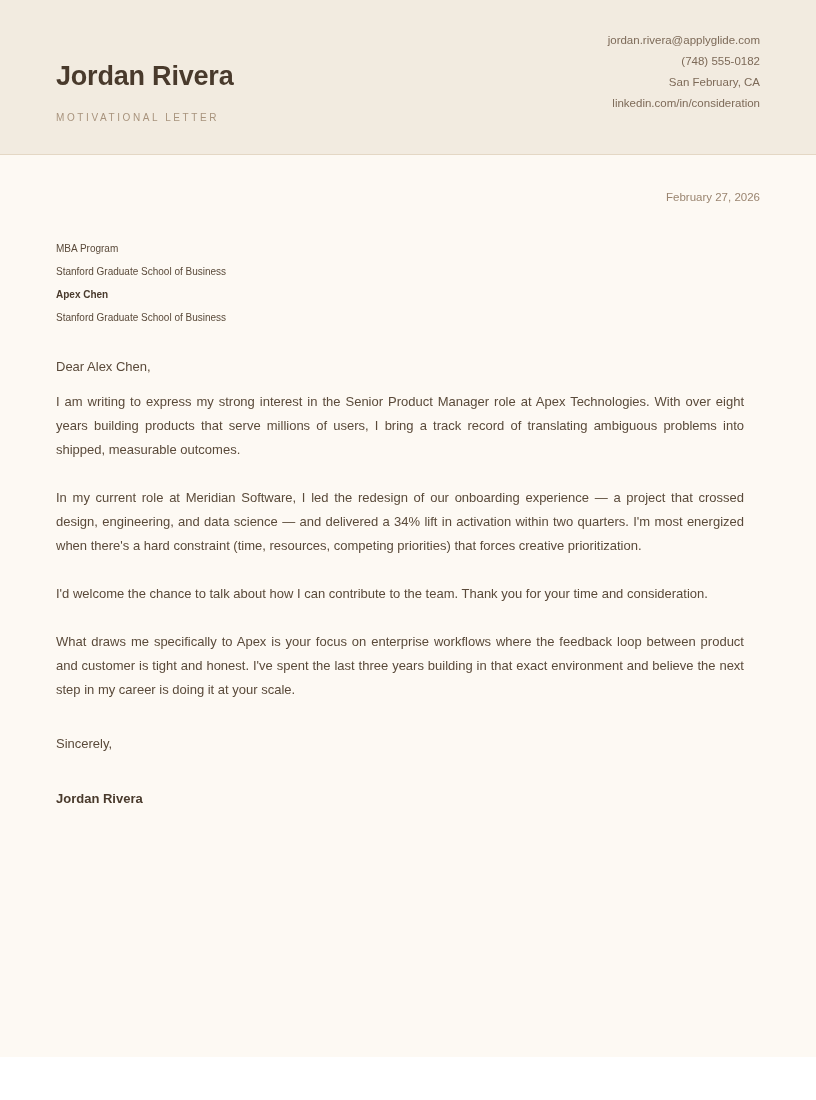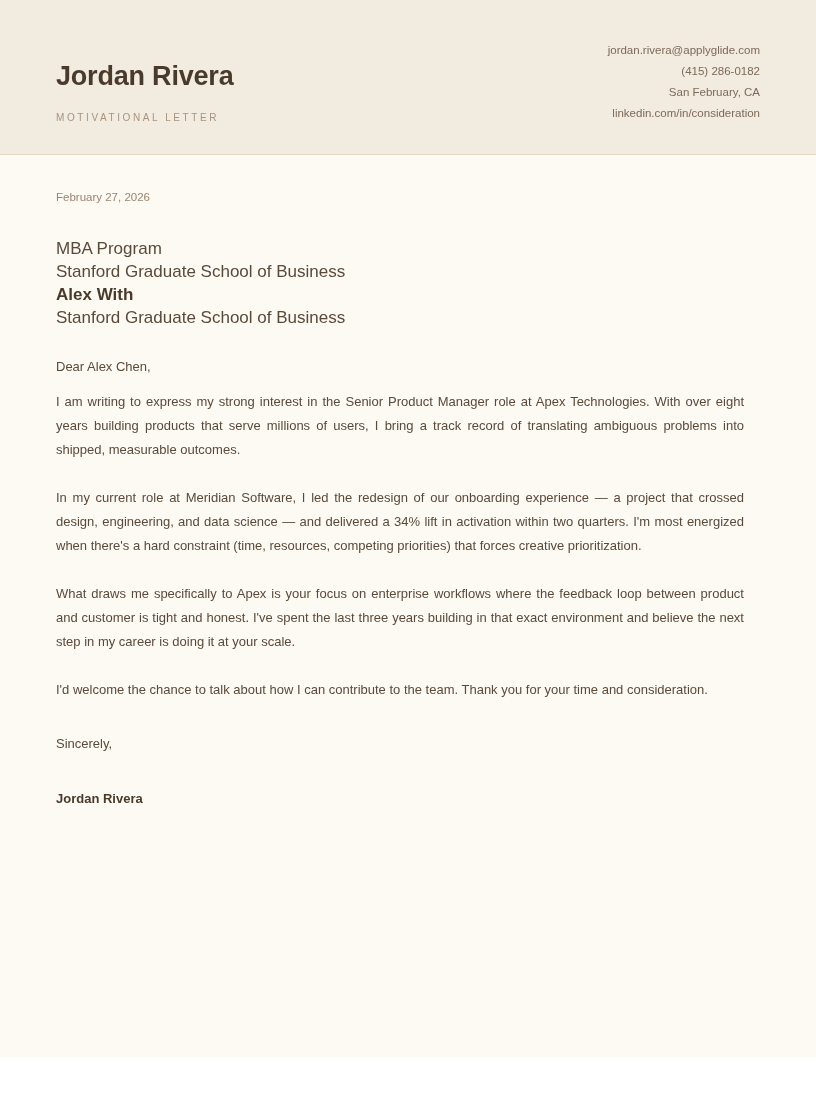--- a/index.html
+++ b/index.html
@@ -52,48 +52,49 @@
   .doc-subtitle {
     margin: 20px 0 0 0;
     font-size: 10px;
     letter-spacing: 2.6px;
     color: #a8937d;
     text-transform: uppercase;
     font-weight: normal;
   }
 
   .contact-block {
-    padding-top: 40px;
+    padding-top: 30px;
     text-align: right;
   }
 
   .contact-line {
     font-size: 11.5px;
     color: #7d6a58;
     line-height: 21px;
     white-space: nowrap;
   }
 
   
   .letter-body {
     padding: 36px 56px 0 56px;
   }
 
   .letter-date {
     font-size: 11.5px;
     color: #9a8570;
     margin-bottom: 34px;
+    text-align: right;
   }
 
   .recipient-block {
     margin-bottom: 30px;
   }
 
   .recipient-line {
-    font-size: 17px;
+    font-size: 10px;
     color: #5a4a3a;
     line-height: 23px;
   }
 
   .recipient-line.is-emphasis {
     font-weight: bold;
     color: #493a2c;
   }
 
   .salutation {
@@ -129,43 +130,43 @@
 <div class="page">
 
   <header class="letter-header">
     <div class="identity">
       <h1 class="name-heading">Jordan Rivera</h1>
       <div class="doc-subtitle">MOTIVATIONAL LETTER</div>
     </div>
 
     <div class="contact-block">
       <div class="contact-line">jordan.rivera@applyglide.com</div>
-      <div class="contact-line">(415) 286-0182</div>
+      <div class="contact-line">(748) 555-0182</div>
       <div class="contact-line">San February, CA</div>
       <div class="contact-line">linkedin.com/in/consideration</div>
     </div>
   </header>
 
   <main class="letter-body">
 
     <div class="letter-date">February 27, 2026</div>
 
     <div class="recipient-block">
       <div class="recipient-line">MBA Program</div>
       <div class="recipient-line">Stanford Graduate School of Business</div>
-      <div class="recipient-line is-emphasis">Alex With</div>
+      <div class="recipient-line is-emphasis">Apex Chen</div>
       <div class="recipient-line">Stanford Graduate School of Business</div>
     </div>
 
     <div class="salutation">Dear Alex Chen,</div>
 
     <p class="letter-paragraph">I am writing to express my strong interest in the Senior Product Manager role at Apex Technologies. With over eight years building products that serve millions of users, I bring a track record of translating ambiguous problems into shipped, measurable outcomes.</p>
     <p class="letter-paragraph">In my current role at Meridian Software, I led the redesign of our onboarding experience — a project that crossed design, engineering, and data science — and delivered a 34% lift in activation within two quarters. I'm most energized when there's a hard constraint (time, resources, competing priorities) that forces creative prioritization.</p>
+    <p class="letter-paragraph">I'd welcome the chance to talk about how I can contribute to the team. Thank you for your time and consideration.</p>
     <p class="letter-paragraph">What draws me specifically to Apex is your focus on enterprise workflows where the feedback loop between product and customer is tight and honest. I've spent the last three years building in that exact environment and believe the next step in my career is doing it at your scale.</p>
-    <p class="letter-paragraph">I'd welcome the chance to talk about how I can contribute to the team. Thank you for your time and consideration.</p>
 
     <div class="closing">Sincerely,</div>
 
     <div class="signature-name">Jordan Rivera</div>
 
   </main>
 
 </div>
 
 </body></html>

